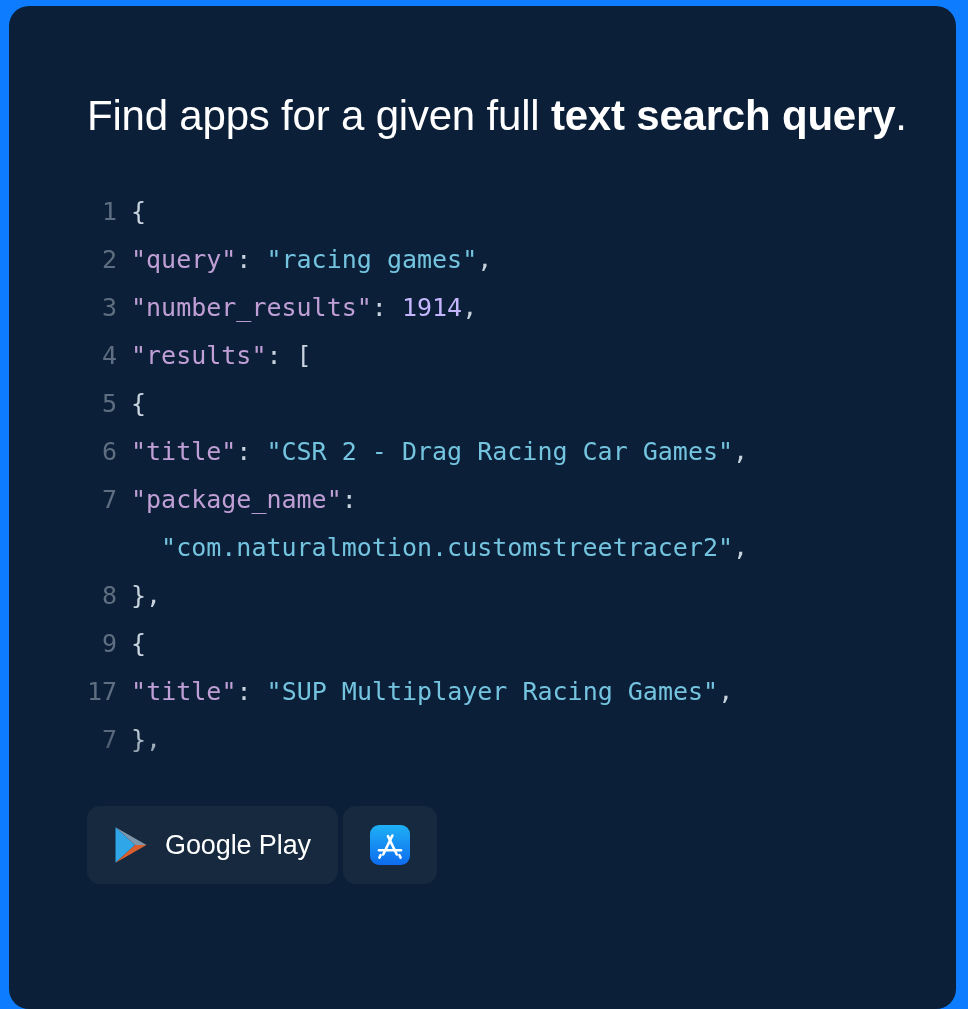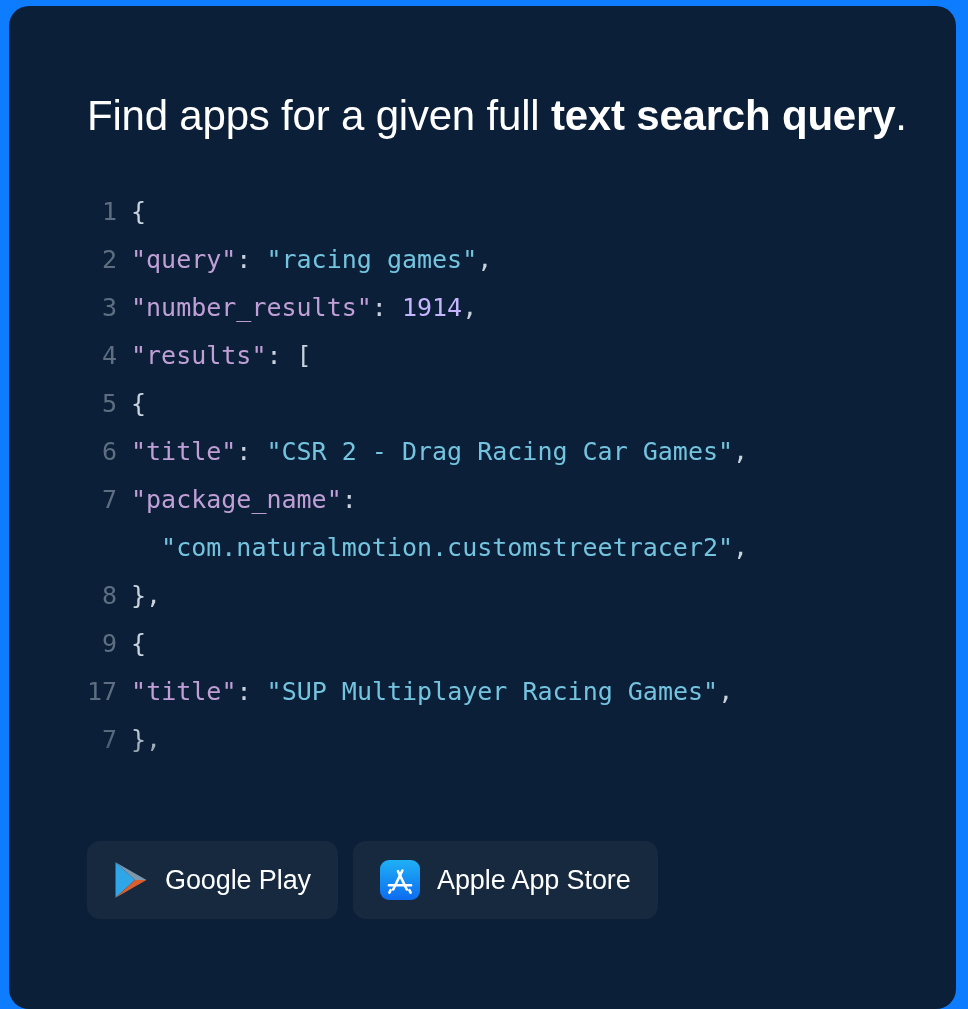--- a/index.html
+++ b/index.html
@@ -102,23 +102,23 @@
   
   .t-key   { color: #c09fd6; }
   .t-str   { color: #74c4e0; }
   .t-num   { color: #c4b5fd; }
   .t-punct { color: #c8d3de; }
 
   
   #store-buttons {
     position: absolute;
     left: 78px;
-    top: 835px;
+    top: 800px;
     display: flex;
-    gap: 15px;
+    gap: 5px;
   }
 
   .store-button {
     display: flex;
     align-items: center;
     gap: 17px;
     height: 78px;
     padding: 0 27px;
     background: #16293f;
     border-radius: 13px;
@@ -185,18 +185,17 @@
             </defs>
             <rect x="0" y="0" width="40" height="40" rx="9" fill="url(#appstoreGrad)"></rect>
             <g stroke="#ffffff" stroke-width="2.6" stroke-linecap="round" fill="none">
               <line x1="13.2" y1="29.5" x2="22.4" y2="10.5"></line>
               <line x1="26.8" y1="29.5" x2="18" y2="11.2"></line>
               <line x1="9" y1="25.2" x2="31" y2="25.2"></line>
               <line x1="10.6" y1="30.2" x2="9.4" y2="32.6"></line>
               <line x1="29.4" y1="30.2" x2="30.6" y2="32.6"></line>
             </g>
           </svg>
-          <span class="store-label">Apple App Store</span>
         </button>
       </div>
 
   </div>
 </div>
 
 </body></html>

